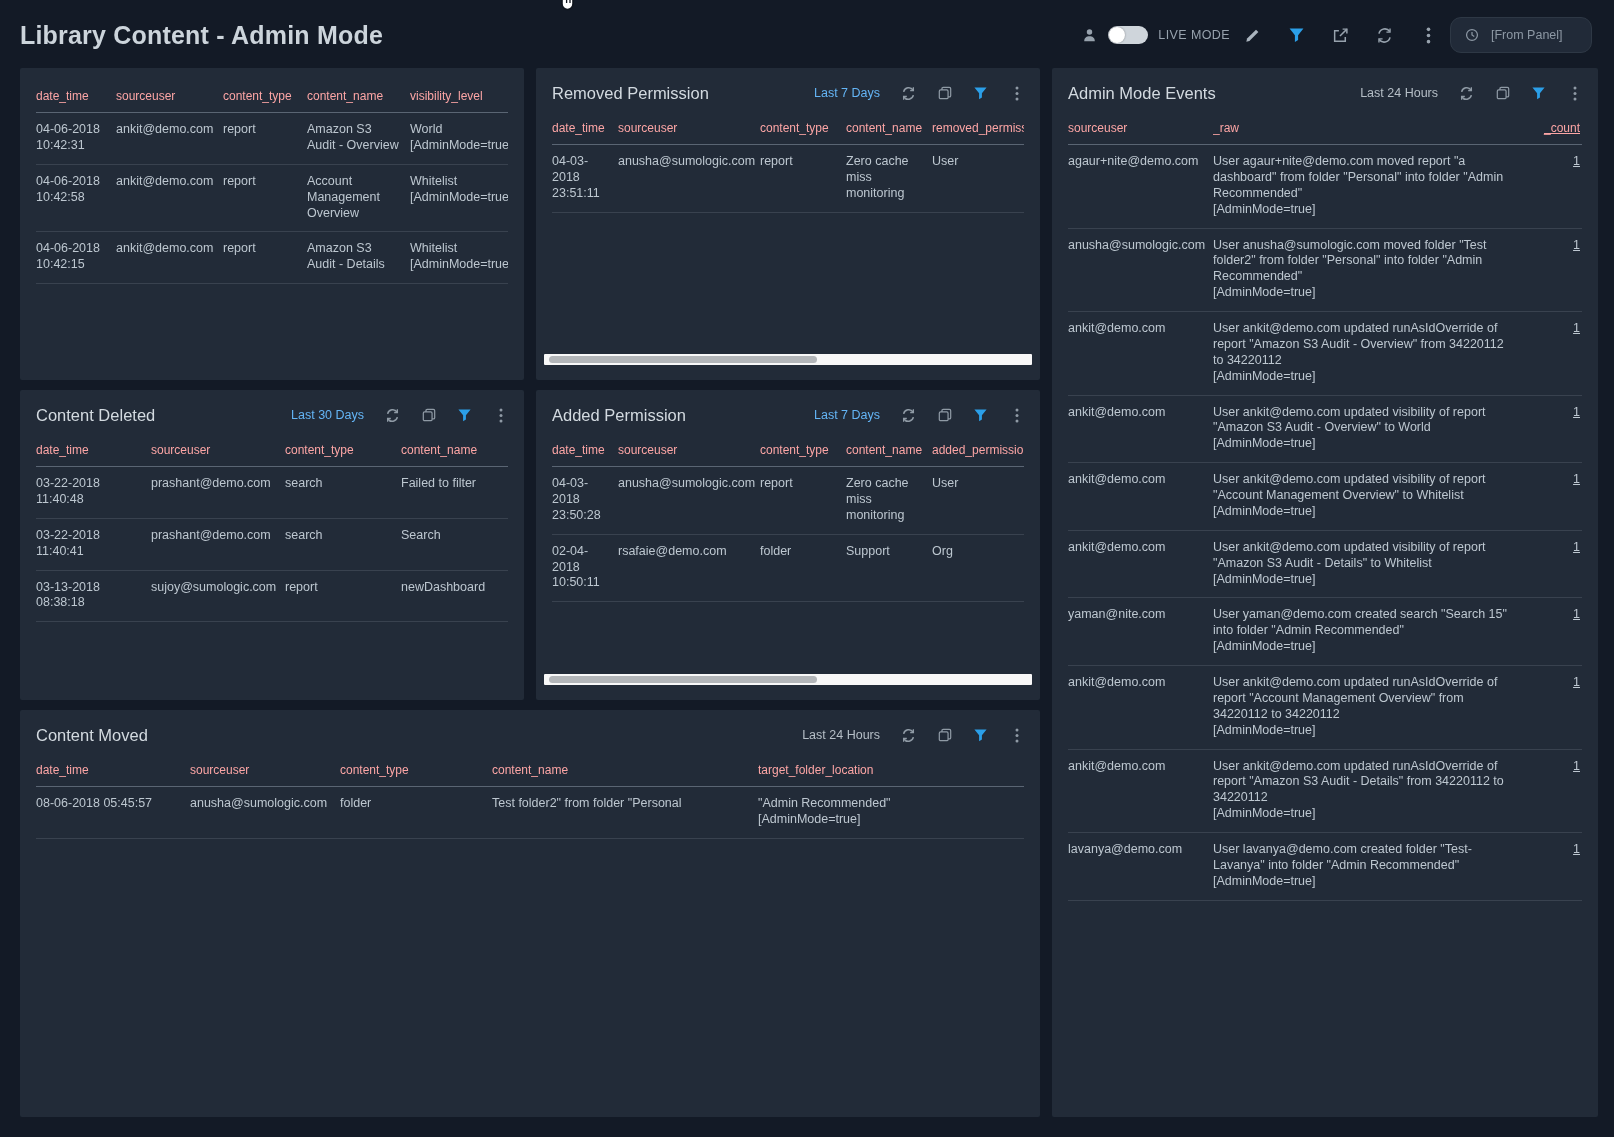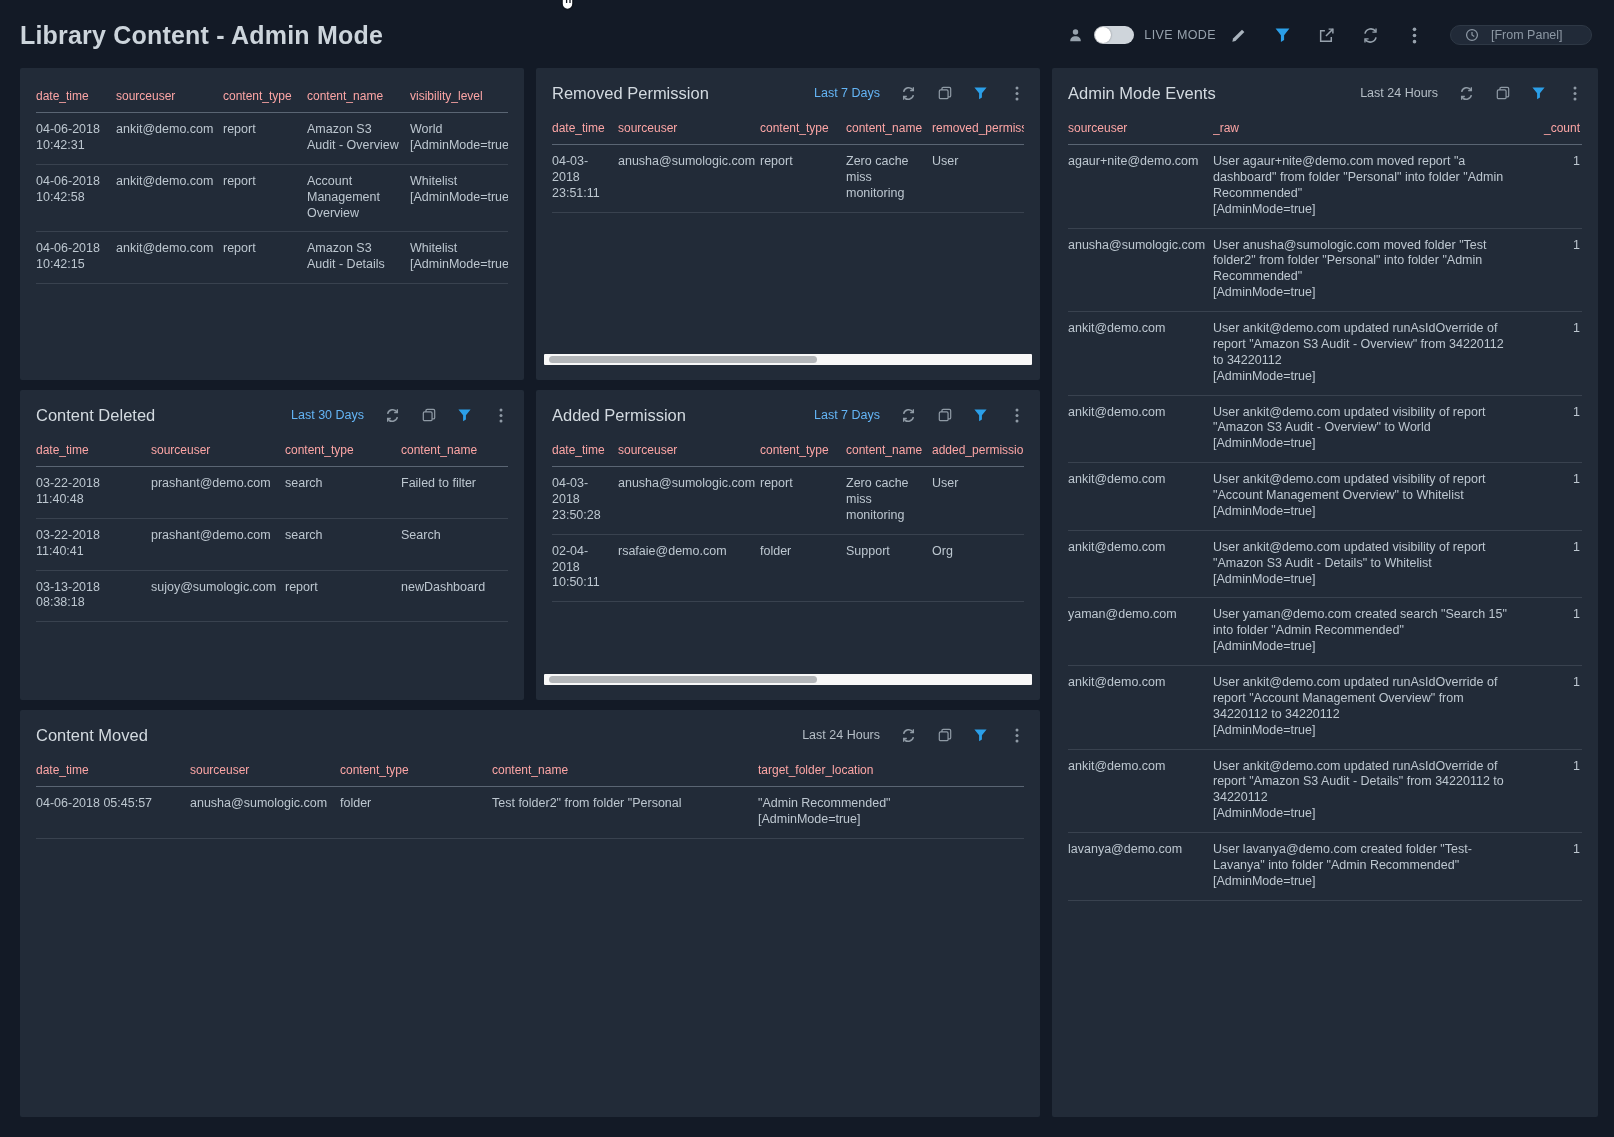--- a/index.html
+++ b/index.html
@@ -8,21 +8,21 @@
   
   .topbar { height:66px; display:flex; align-items:center; justify-content:space-between;
     padding:4px 22px 0 20px; position:relative; }
   .page-title { font-size:25px; font-weight:700; color:#ccd4db; letter-spacing:.2px; }
   .toolbar { display:flex; align-items:center; gap:0; }
   .tb-icon { display:inline-flex; width:18px; height:18px; margin:0 13px; align-items:center; justify-content:center; cursor:pointer; }
   .toggle { width:40px; height:18px; border-radius:10px; background:#cfd5db; position:relative; margin:0 10px 0 6px; cursor:pointer; }
   .toggle .knob { position:absolute; left:1px; top:1px; width:16px; height:16px; border-radius:50%; background:#ffffff; box-shadow:0 0 2px rgba(0,0,0,.4); }
   .live-label { font-size:12.5px; color:#97a2ad; letter-spacing:.4px; margin-right:0; }
   .from-panel { display:flex; align-items:center; gap:12px; background:#212a38; border:1px solid #2e3845;
-    border-radius:11px; height:20px; padding:0 14px; min-width:142px; margin-left:14px; }
+    border-radius:11px; height:36px; padding:0 14px; min-width:142px; }
   .from-panel span.txt { font-size:12.5px; color:#8d98a4; }
   .cursor-glyph { position:absolute; left:558px; top:-4px; }
   
   .grid { display:grid; grid-template-columns:504px 504px 546px; grid-template-rows:312px 310px 407px;
     gap:10px 12px; padding:2px 16px 0 20px; }
   .panel { background:#222b38; border-radius:2px; padding:9px 16px 10px 16px; position:relative; overflow:hidden; }
   .p-white { grid-column:1; grid-row:1; }
   .p-removed { grid-column:2; grid-row:1; }
   .p-admin { grid-column:3; grid-row:1 / span 3; }
   .p-deleted { grid-column:1; grid-row:2; }
@@ -45,21 +45,21 @@
   .p-white th:nth-child(3){width:84px} .p-white th:nth-child(4){width:103px}
   .p-removed th:nth-child(1){width:66px} .p-removed th:nth-child(2){width:142px}
   .p-removed th:nth-child(3){width:86px} .p-removed th:nth-child(4){width:86px}
   .p-added th:nth-child(1){width:66px} .p-added th:nth-child(2){width:142px}
   .p-added th:nth-child(3){width:86px} .p-added th:nth-child(4){width:86px}
   .p-deleted th:nth-child(1){width:115px} .p-deleted th:nth-child(2){width:134px}
   .p-deleted th:nth-child(3){width:116px}
   .p-moved th:nth-child(1){width:154px} .p-moved th:nth-child(2){width:150px}
   .p-moved th:nth-child(3){width:152px} .p-moved th:nth-child(4){width:266px}
   .p-admin th:nth-child(1){width:145px} .p-admin th:nth-child(3){width:46px}
-  .p-admin th:nth-child(3), .p-admin td:nth-child(3){ text-align:right; padding-right:2px; }
+  .p-admin th:nth-child(3), .p-admin td:nth-child(3){ text-align:right; padding-right:2px;text-decoration:underline; }
   .p-admin td:nth-child(2){ padding-right:28px; }
   
   .hscrollbar { position:absolute; left:8px; right:8px; bottom:15px; height:11px;
     background:#f8f8f8; border-radius:1px; cursor:pointer; }
   .hscroll-thumb { position:absolute; left:5px; top:2px; height:7px; width:55%;
     background:#b3b6b9; border-radius:4px; cursor:grab; }
   svg { display:block; }
 </style>
 </head>
 <body>
@@ -312,21 +312,21 @@
 [AdminMode=true]</td>
             <td>1</td>
           </tr>
           <tr>
             <td>ankit@demo.com</td>
             <td>User ankit@demo.com updated visibility of report "Amazon S3 Audit - Details" to Whitelist
 [AdminMode=true]</td>
             <td>1</td>
           </tr>
           <tr>
-            <td>yaman@demo.com</td>
+            <td>yaman@nite.com</td>
             <td>User yaman@demo.com created search "Search 15" into folder "Admin Recommended"
 [AdminMode=true]</td>
             <td>1</td>
           </tr>
           <tr>
             <td>ankit@demo.com</td>
             <td>User ankit@demo.com updated runAsIdOverride of report "Account Management Overview" from 34220112 to 34220112
 [AdminMode=true]</td>
             <td>1</td>
           </tr>
@@ -521,21 +521,21 @@
           <tr>
             <th>date_time</th>
             <th>sourceuser</th>
             <th>content_type</th>
             <th>content_name</th>
             <th>target_folder_location</th>
           </tr>
         </thead>
         <tbody>
           <tr>
-            <td>04-06-2018 05:45:57</td>
+            <td>08-06-2018 05:45:57</td>
             <td>anusha@sumologic.com</td>
             <td>folder</td>
             <td>Test folder2" from folder "Personal</td>
             <td>"Admin Recommended"
 [AdminMode=true]</td>
           </tr>
         </tbody>
       </table>
   </div>
 

